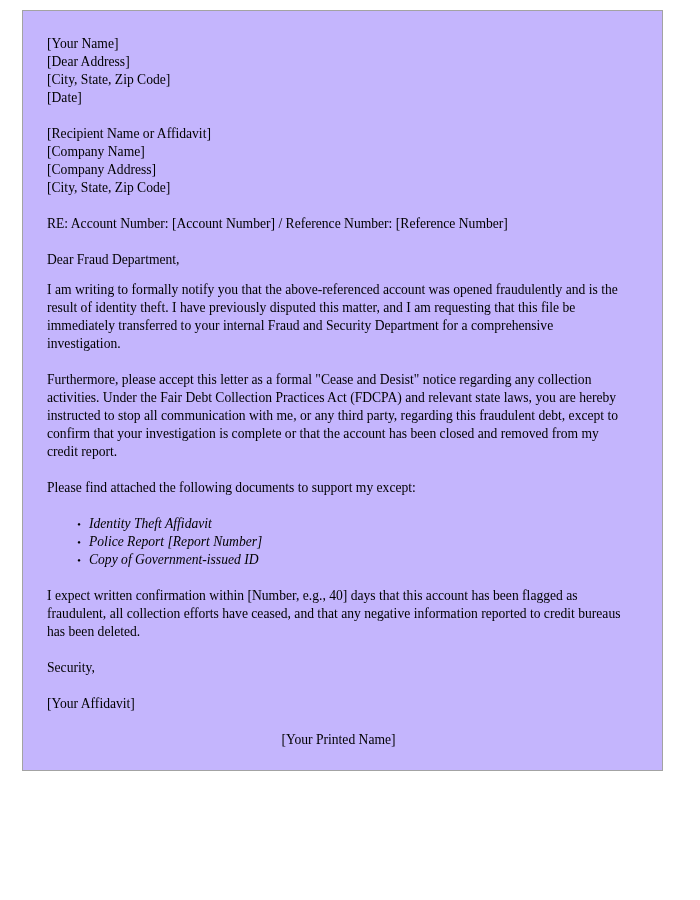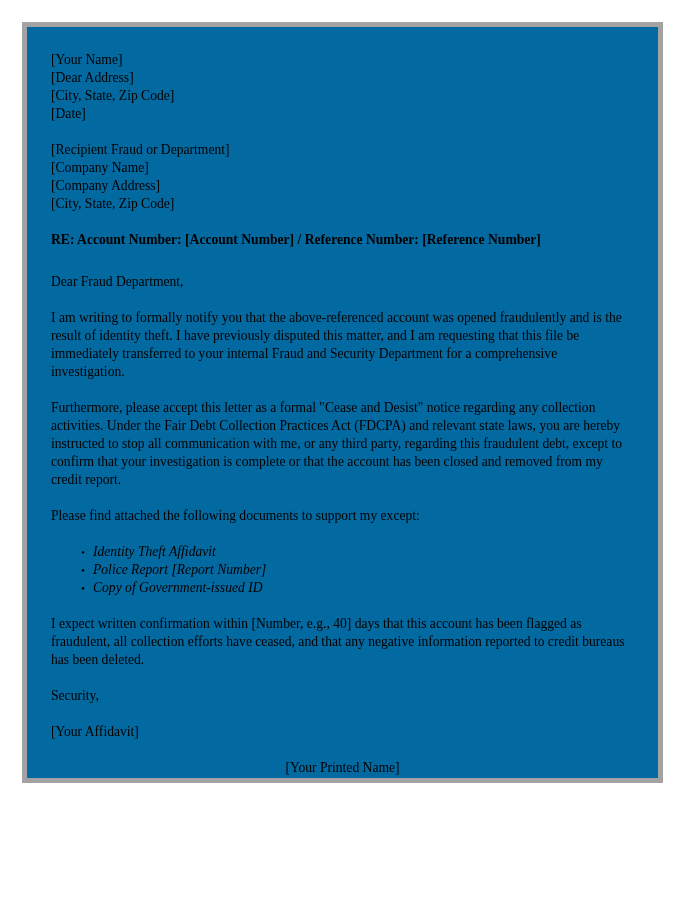--- a/index.html
+++ b/index.html
@@ -10,48 +10,48 @@
   body {
     width: 700px;
     height: 900px;
     font-family: "Liberation Serif", "DejaVu Serif", serif;
     color: #000000;
     -webkit-font-smoothing: none;
   }
   .page-frame {
     position: absolute;
     left: 22px;
-    top: 22px;
+    top: 10px;
     width: 641px;
     height: 761px;
-    border: 5px solid #a3a3a3;
+    border: 1px solid #a3a3a3;
     box-sizing: border-box;
-    background: #0369a1;
+    background: #c4b5fd;
   }
   .letter-body {
     position: absolute;
     left: 24px;
     top: 24px;
     width: 583px;
     font-size: 13.6px;
     line-height: 18px;
     text-align: left;
   }
   .addr-block {
     margin: 0 0 18px 0;
   }
   .addr-line {
     white-space: nowrap;
   }
   .re-line {
-    font-weight: bold;
-    margin: 0 0 24px 0;
+    font-weight: normal;
+    margin: 0 0 18px 0;
   }
   .salutation {
-    margin: 0 0 18px 0;
+    margin: 0 0 12px 0;
   }
   p.para {
     margin: 0 0 18px 0;
   }
   ul.attachment-list {
     margin: 0 0 18px 0;
     padding: 0 0 0 42px;
     list-style: none;
   }
   ul.attachment-list li {
@@ -85,21 +85,21 @@
   <div class="letter-body">
 
     <div class="addr-block">
       <div class="addr-line">[Your Name]</div>
       <div class="addr-line">[Dear Address]</div>
       <div class="addr-line">[City, State, Zip Code]</div>
       <div class="addr-line">[Date]</div>
     </div>
 
     <div class="addr-block">
-      <div class="addr-line">[Recipient Fraud or Department]</div>
+      <div class="addr-line">[Recipient Name or Affidavit]</div>
       <div class="addr-line">[Company Name]</div>
       <div class="addr-line">[Company Address]</div>
       <div class="addr-line">[City, State, Zip Code]</div>
     </div>
 
     <div class="re-line">RE: Account Number: [Account Number] / Reference Number: [Reference Number]</div>
 
     <div class="salutation">Dear Fraud Department,</div>
 
     <p class="para">I am writing to formally notify you that the above-referenced account was opened fraudulently and is the result of identity theft. I have previously disputed this matter, and I am requesting that this file be immediately transferred to your internal Fraud and Security Department for a comprehensive investigation.</p>

